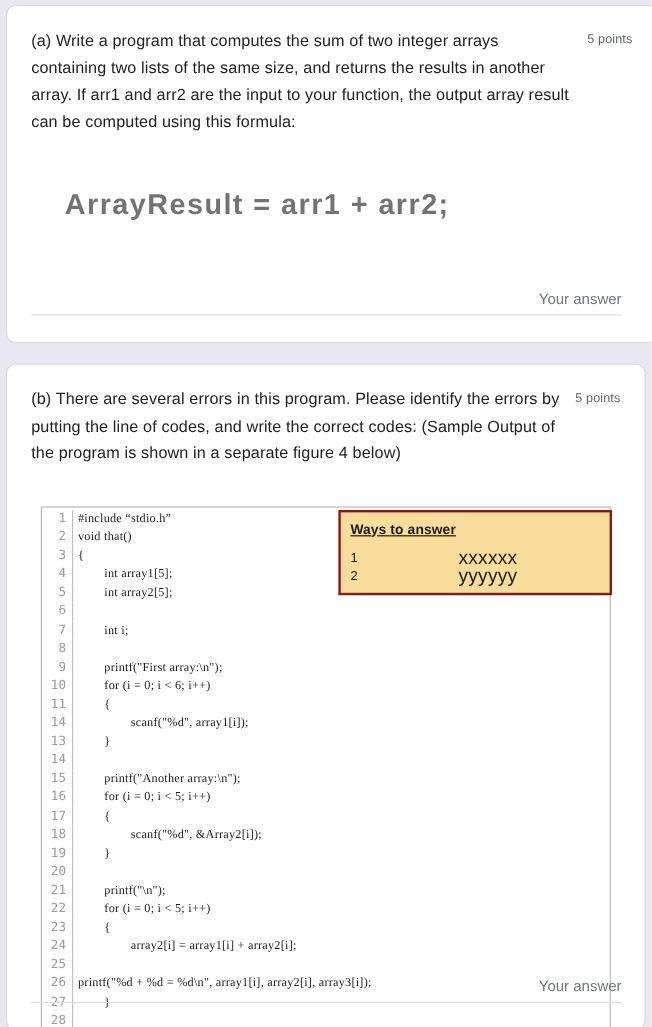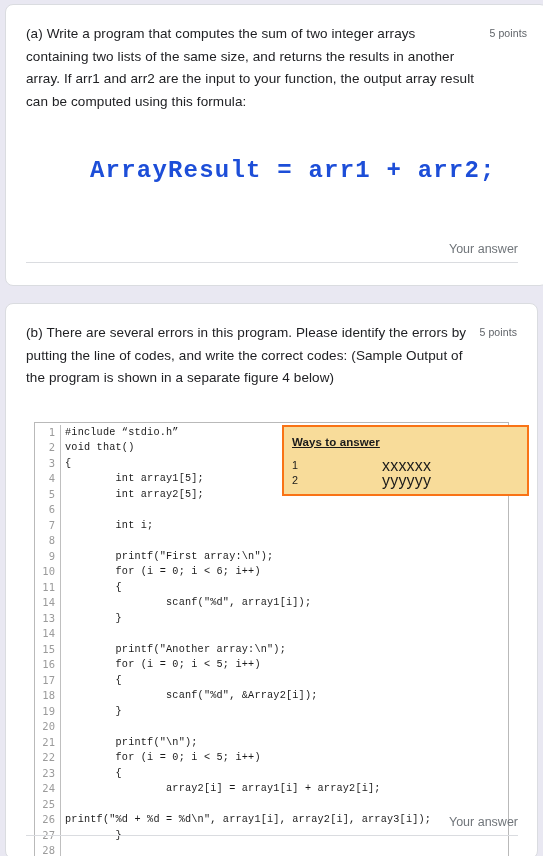--- a/index.html
+++ b/index.html
@@ -59,27 +59,26 @@
     padding-top: 4px;
     padding-left: 8px;
     letter-spacing: 0.1px;
   }
 
   .formula-wrap {
     margin-top: 44px;
     padding-left: 28px;
   }
   .formula {
-    font-family: Liberation Mono, monospace;
+    font-family: Liberation Sans, sans-serif;
     font-size: 24px;
     font-weight: bold;
-    color: #1d4ed8;
+    color: #737373;
     letter-spacing: 1.2px;
     white-space: pre;
-    margin-left: 36px;
   }
 
   .answer-field {
     position: absolute;
     left: 20px;
     bottom: 22px;
     width: 492px;
     text-align: right;
   }
   .answer-label {
@@ -119,38 +118,38 @@
     padding-right: 5px;
     box-sizing: border-box;
     font-family: "DejaVu Sans Mono", "Liberation Mono", monospace;
     font-size: 10.5px;
     color: #9b9b9b;
     border-right: 1px solid #bfbfbf;
     line-height: 15.5px;
     user-select: none;
   }
   .code {
-    font-family: Liberation Mono, monospace;
+    font-family: Liberation Serif, serif;
     font-size: 10.2px;
     color: #1a1a1a;
     white-space: pre;
     padding-left: 4px;
     line-height: 15.5px;
     letter-spacing: 0.2px;
   }
 
   
   .ways-box {
     position: absolute;
     left: 256px;
     top: 3px;
-    width: 247px;
+    width: 228px;
     box-sizing: border-box;
     background: #f8dc9a;
-    border: 2px solid #f97316;
+    border: 2px solid #7f1d1d;
     padding: 5px 8px 6px 8px;
   }
   .ways-title {
     font-size: 11.5px;
     font-weight: bold;
     color: #1a1a1a;
     text-decoration: underline;
     display: inline-block;
     margin-bottom: 10px;
     letter-spacing: 0.1px;

